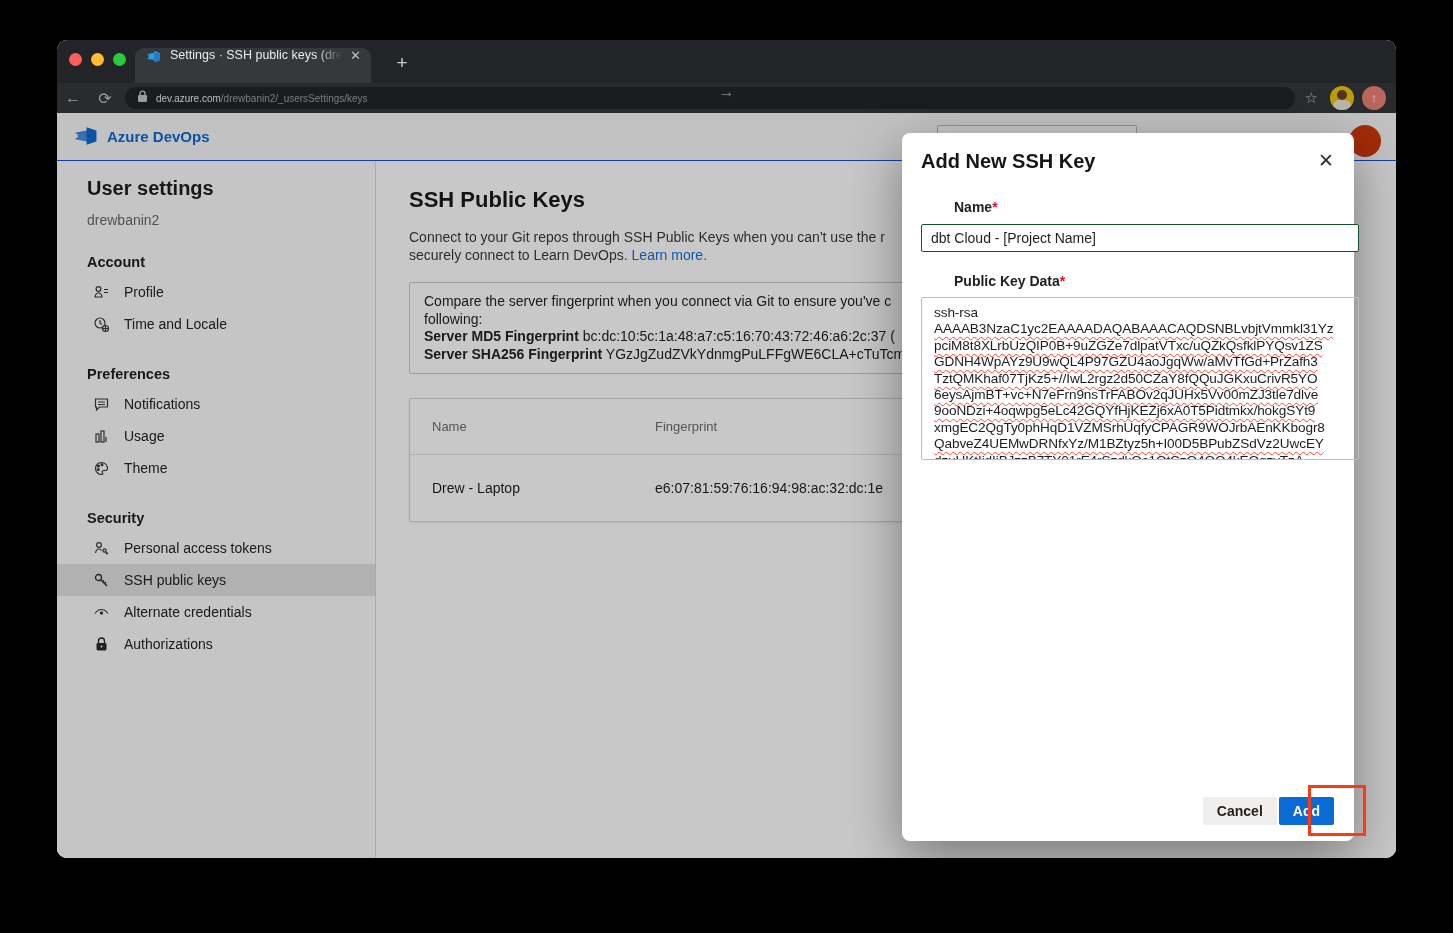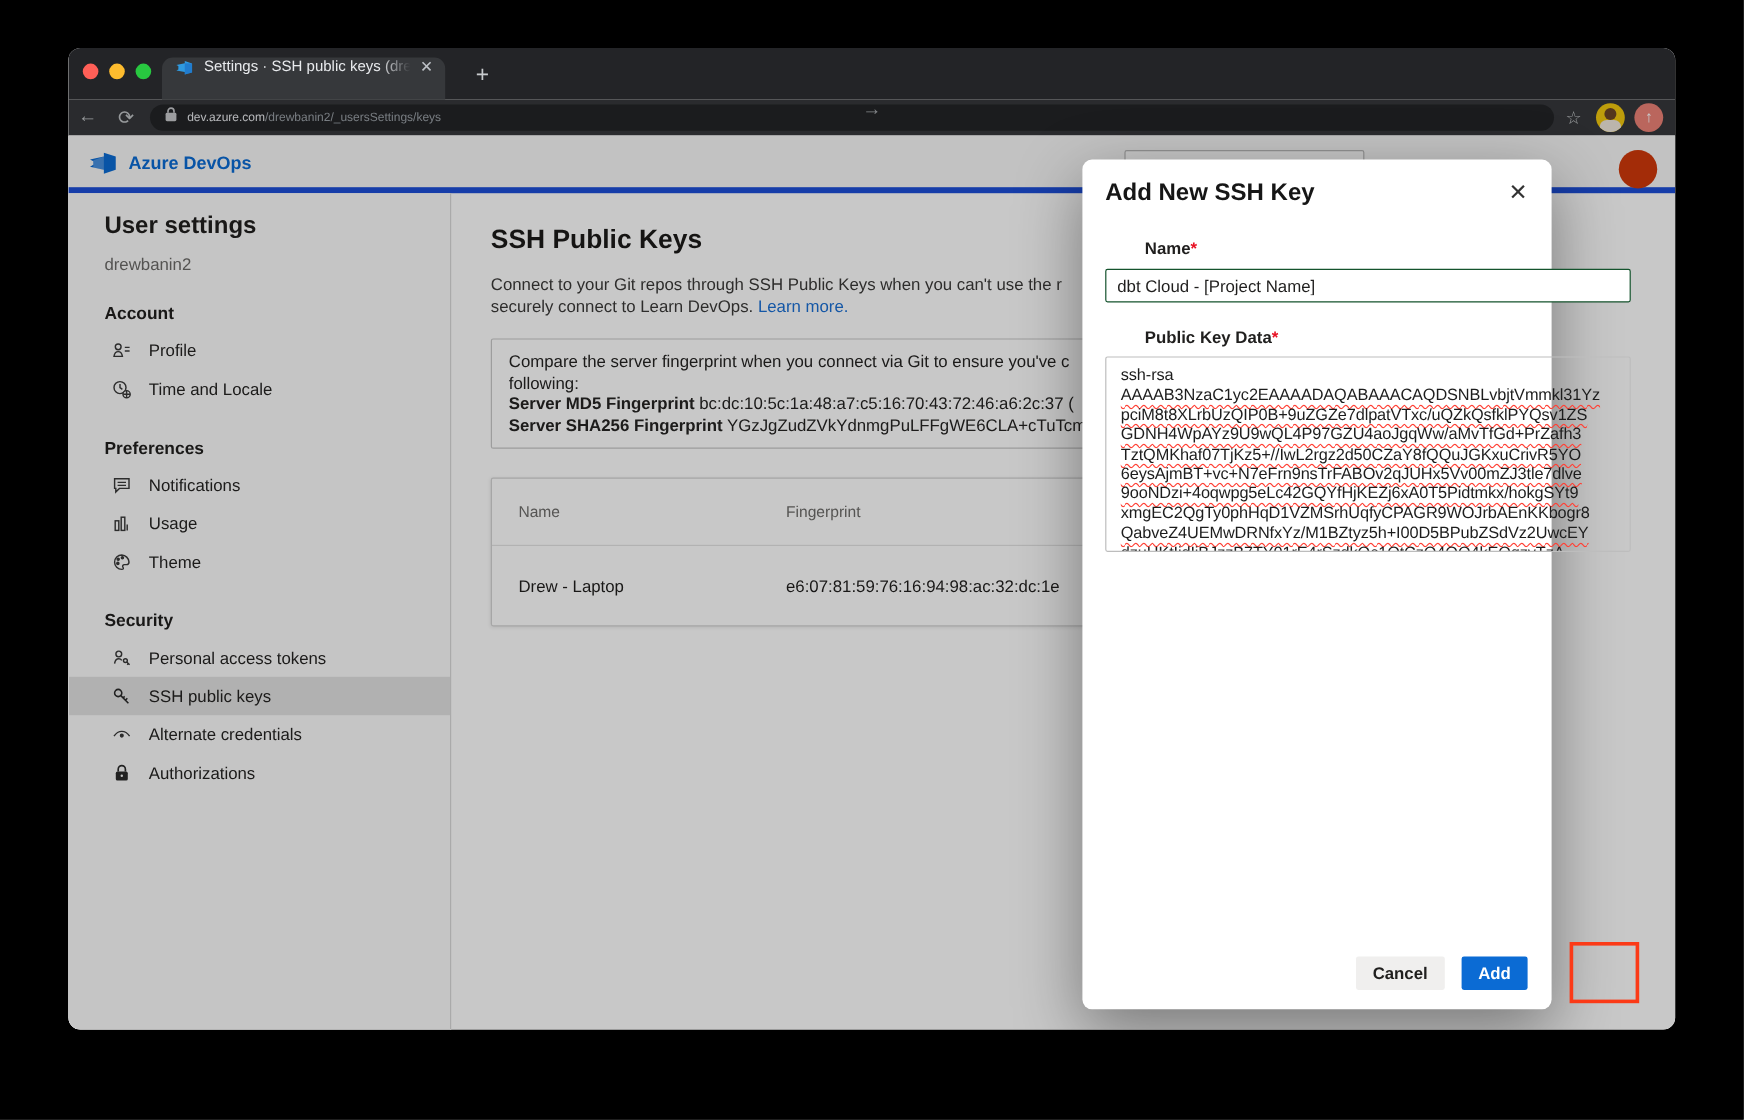--- a/index.html
+++ b/index.html
@@ -31,21 +31,21 @@
   .addr-url .path { color:#9aa0a6; }
   .star { color:#c0c3c6; font-size:15px; margin-right:12px; }
   .avatar-chip { width:24px; height:24px; border-radius:50%; background:#f2c80f; position:relative; overflow:hidden; margin-right:8px; }
   .avatar-chip .head { position:absolute; left:7px; top:4px; width:10px; height:10px; border-radius:50%; background:#6b4526; }
   .avatar-chip .body { position:absolute; left:3px; top:14px; width:18px; height:12px; border-radius:8px; background:#efe7dc; }
   .update-chip { width:24px; height:24px; border-radius:50%; background:#ee8277; color:#fff;
     font-size:13px; font-weight:bold; text-align:center; line-height:24px; margin-right:10px; }
 
   
   .page { position:absolute; left:0; top:73px; width:1339px; height:745px; background:#fff; }
-  .az-header { position:absolute; left:0; top:0; width:100%; height:48px; background:#f8f8f8; border-bottom:5px solid #1d4ed8; }
+  .az-header { position:absolute; left:0; top:0; width:100%; height:48px; background:#f8f8f8; border-bottom:1px solid #1d4ed8; }
   .az-brand { position:absolute; left:18px; top:12px; display:flex; align-items:center; gap:10px; }
   .az-brand-label { color:#0a66c2; color:#0b6bd4; font-size:15px; font-weight:bold; }
   .az-search { position:absolute; left:880px; top:12px; width:200px; height:26px; border:1px solid #b9b9b9; background:#fdfdfd; border-radius:2px; }
   .az-avatar { position:absolute; left:1292px; top:12px; width:32px; height:32px; border-radius:50%; background:#d0390b; }
 
   .sidebar { position:absolute; left:0; top:48px; width:319px; height:697px; background:#fcfcfc; border-right:1px solid #d9d9d9; }
   .sb-title { margin:16px 0 0 30px; font-size:20px; font-weight:bold; color:#201f1e; }
   .sb-sub { margin:12px 0 0 30px; font-size:14px; color:#6b6a68; }
   .sb-section { margin:26px 0 6px 30px; font-size:14.5px; font-weight:bold; color:#201f1e; }
   .sb-item { height:32px; display:flex; align-items:center; padding-left:36px; gap:14px; font-size:14px; color:#252423; }
@@ -61,35 +61,35 @@
   .card { margin-top:24px; width:700px; border:1px solid #d4d4d4; border-radius:2px; background:#fff;
     box-shadow:0 1px 3px rgba(0,0,0,.08); }
   .thead { display:flex; height:56px; align-items:center; border-bottom:1px solid #e3e3e3; color:#6e6d6b; font-size:13px; }
   .trow { display:flex; height:66px; align-items:center; font-size:14px; color:#201f1e; }
   .col-name { padding-left:22px; width:245px; }
   .col-fp { white-space:nowrap; }
 
   .dim { position:absolute; left:0; top:0; width:100%; height:100%; background:rgba(0,0,0,0.215); z-index:5; }
 
   
-  .modal { position:absolute; left:845px; top:93px; width:391px; height:708px; background:#fff;
+  .modal { position:absolute; left:845px; top:93px; width:452px; height:708px; background:#fff;
     border-radius:8px; box-shadow:0 18px 55px rgba(0,0,0,.4); z-index:10; }
   .modal-title { position:absolute; left:19px; top:17px; font-size:20px; font-weight:bold; color:#161616; }
   .modal-close { position:absolute; right:20px; top:16px; font-size:19px; color:#333; font-weight:300; }
   .field-label { position:absolute; left:19px; font-size:14px; font-weight:bold; color:#201f1e;padding-left:33px; }
   .req { color:#e81123; font-weight:bold; }
   .name-input { position:absolute; left:19px; top:91px; width:438px; height:28px; border:1px solid #14532d;
     border-radius:2px; font-size:14px; color:#201f1e; padding:0 9px; font-family:"Liberation Sans",sans-serif; background:#fff; }
   .keybox { position:absolute; left:19px; top:164px; width:438px; height:163px; border:1px solid #bdbdbd;
     border-radius:2px; padding:7px 12px; overflow:hidden; font-size:13.6px; line-height:16.4px;
     color:#1d1d1d; letter-spacing:-0.1px; }
   .keyline { display:block; white-space:nowrap; }
   .sq { text-decoration:underline; text-decoration-style:wavy; text-decoration-color:#ff4136;
     text-decoration-thickness:1px; text-underline-offset:2.5px; }
-  .modal-footer { position:absolute; right:20px; bottom:16px; display:flex; gap:14px;justify-content:center; }
+  .modal-footer { position:absolute; right:20px; bottom:16px; display:flex; gap:2px;justify-content:center; }
   .btn { height:28px; border:none; border-radius:2px; font-size:14px; font-weight:bold;
     font-family:"Liberation Sans",sans-serif; padding:0 14px; }
   .btn-cancel { background:#f0efee; color:#201f1e; }
   .btn-add { background:#0b6bd4; color:#fff; }
   .annotation { position:absolute; left:406px; top:652px; width:58px; height:51px;
     border:3px solid #fb3a17; pointer-events:none; z-index:12; }
 </style>
 </head>
 <body>
 

